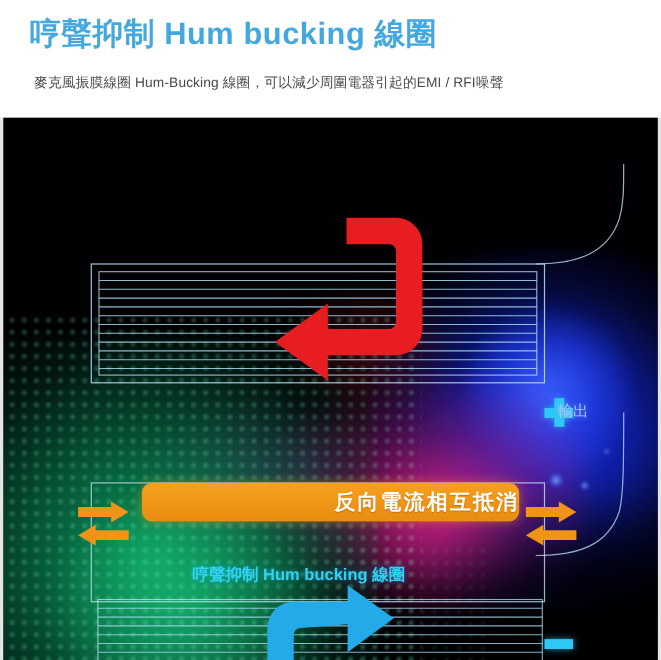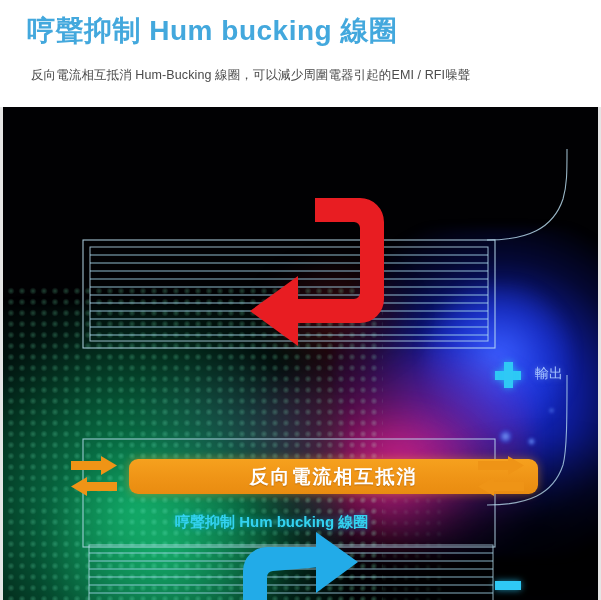--- a/index.html
+++ b/index.html
@@ -204,29 +204,29 @@
     color: #a9c6ff;
     font-size: 14px;
     font-weight: normal;
     text-shadow: 0 0 6px rgba(130,170,255,0.6);
   }
 
   
   .banner {
     position: absolute;
     left: 126px;
-    top: 352px;
-    width: 409px;
+    top: 332px;
+    width: 343px;
     height: 35px;
     border-radius: 9px;
     background: linear-gradient(180deg, #f6a11e 0%, #ef9416 55%, #e98c10 100%);
     box-shadow: 0 0 10px rgba(255,160,30,0.45);
     display: flex;
     align-items: center;
-    justify-content: center;
+    justify-content: flex-end;
   }
   .banner-text {
     color: #ffffff;
     font-size: 19px;
     font-weight: bold;
     letter-spacing: 2px;
     text-shadow: 0 1px 1px rgba(140,70,0,0.45);
   }
 
   
@@ -259,21 +259,21 @@
   .arrow-pair { position: absolute; }
   .arrow-pair svg { display: block; overflow: visible; }
 </style>
 </head>
 <body>
 
 <div id="page">
 
   <div class="header">
     <div class="page-title">哼聲抑制 Hum bucking 線圈</div>
-    <div class="page-subtitle">反向電流相互抵消 Hum-Bucking 線圈，可以減少周圍電器引起的EMI / RFI噪聲</div>
+    <div class="page-subtitle">麥克風振膜線圈 Hum-Bucking 線圈，可以減少周圍電器引起的EMI / RFI噪聲</div>
   </div>
 
   <div class="figure">
 
     <div class="glow glow-blue-main"></div>
     <div class="glow glow-blue-bright"></div>
     <div class="glow glow-magenta"></div>
     <div class="glow glow-magenta2"></div>
     <div class="glow glow-violet"></div>
     <div class="glow glow-green"></div>
@@ -403,19 +403,19 @@
         <path d="M46 26 L16 26 L16 21 L0 30.5 L16 40 L16 35 L46 35 Z" fill="#ef9416"></path>
       </svg>
     </div>
 
     <div class="lbl lbl-cyan" style="left:172px; top:406px;">哼聲抑制 Hum bucking 線圈</div>
 
     <div class="plus-sign">
       <div class="bar-h"></div>
       <div class="bar-v"></div>
     </div>
-    <div class="lbl lbl-output" style="left:532px; top:258px;text-align:center;">輸出</div>
+    <div class="lbl lbl-output" style="left:504px; top:258px;text-align:center;">輸出</div>
 
     <div class="minus-sign"></div>
 
   </div>
 
 </div>
 
 </body></html>

